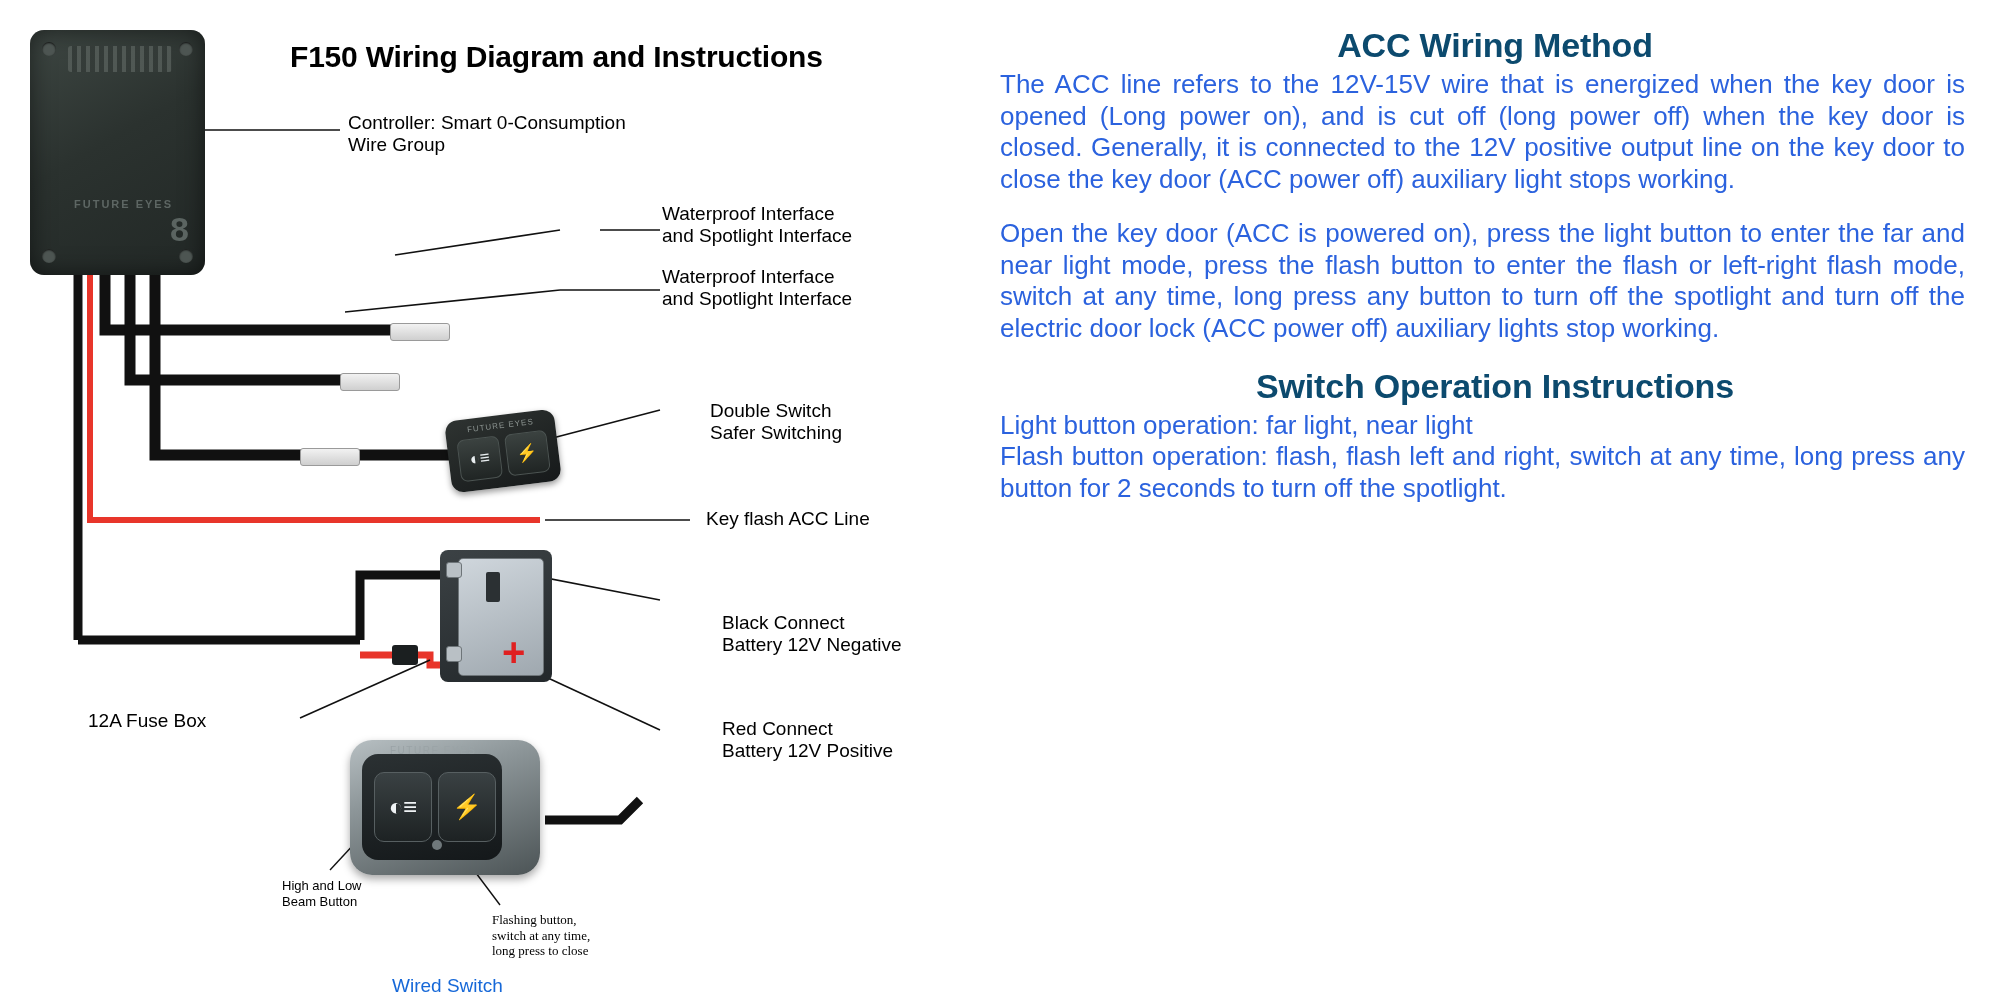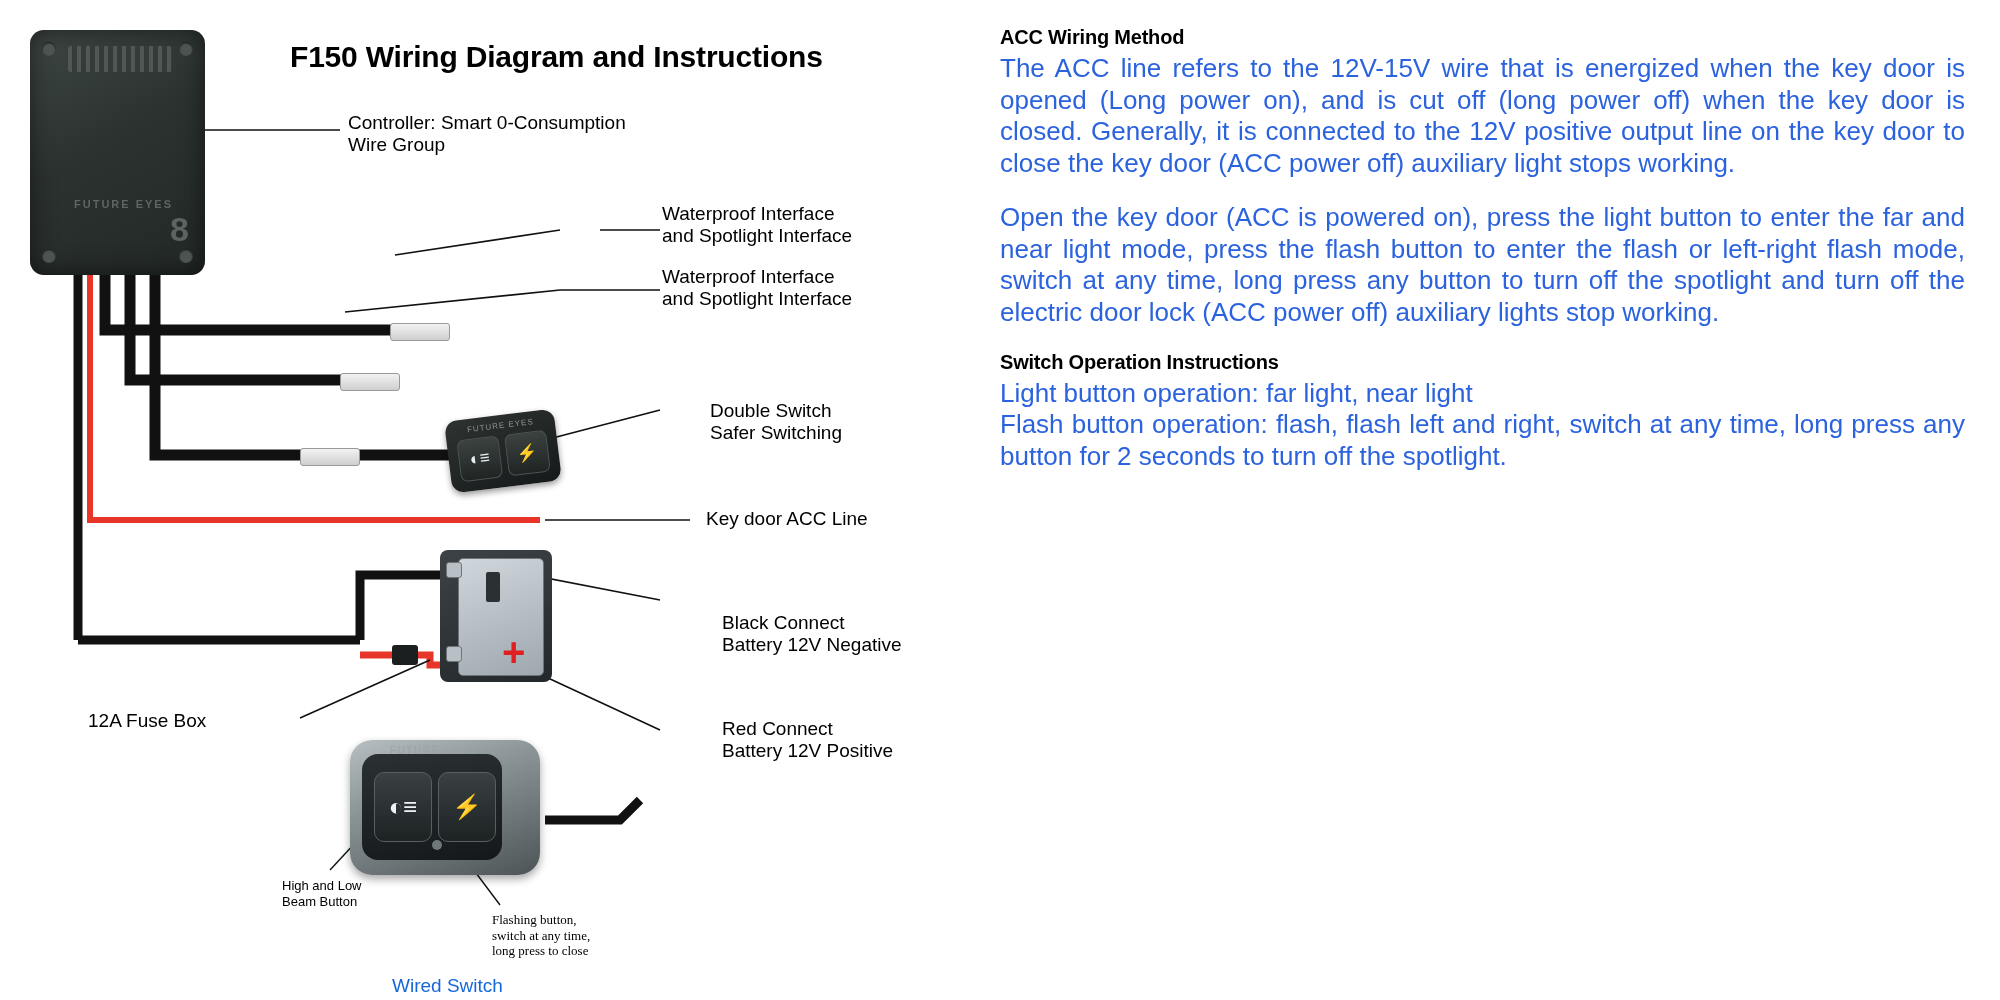--- a/index.html
+++ b/index.html
@@ -246,24 +246,25 @@
   
   .textpanel {
     position: absolute;
     left: 1000px;
     top: 26px;
     width: 990px;
   }
   .sec { margin-bottom: 22px; }
   .sec h2 {
     margin: 0 0 4px 0;
-    font-size: 20px;
+    font-size: 34px;
     font-weight: bold;
-    color: #000000;
+    color: #0c4a6e;
     letter-spacing: -0.2px;
+    text-align: center;
   }
   .sec p {
     margin: 0;
     font-size: 26px;
     line-height: 1.22;
     color: #2b62de;
     text-align: justify;
     width: 965px;
   }
   .sec p.nojust { text-align: left; }
@@ -361,21 +362,21 @@
     <div class="lbl" style="left:662px; top:266px;">
       <div>Waterproof Interface</div>
       <div>and Spotlight Interface</div>
     </div>
 
     <div class="lbl" style="left:710px; top:400px;">
       <div>Double Switch</div>
       <div>Safer Switching</div>
     </div>
 
-    <div class="lbl" style="left:706px; top:508px;">Key door ACC Line</div>
+    <div class="lbl" style="left:706px; top:508px;">Key flash ACC Line</div>
 
     <div class="lbl" style="left:722px; top:612px;">
       <div>Black Connect</div>
       <div>Battery 12V Negative</div>
     </div>
 
     <div class="lbl" style="left:88px; top:710px;">12A Fuse Box</div>
 
     <div class="lbl" style="left:722px; top:718px;">
       <div>Red Connect</div>

